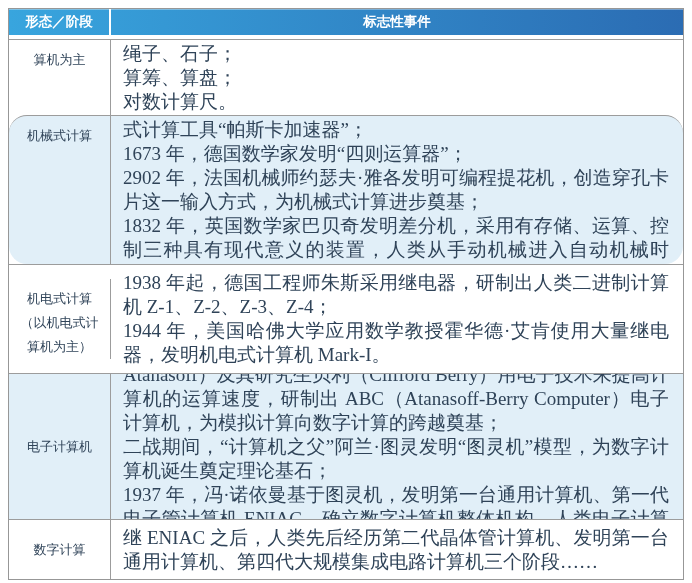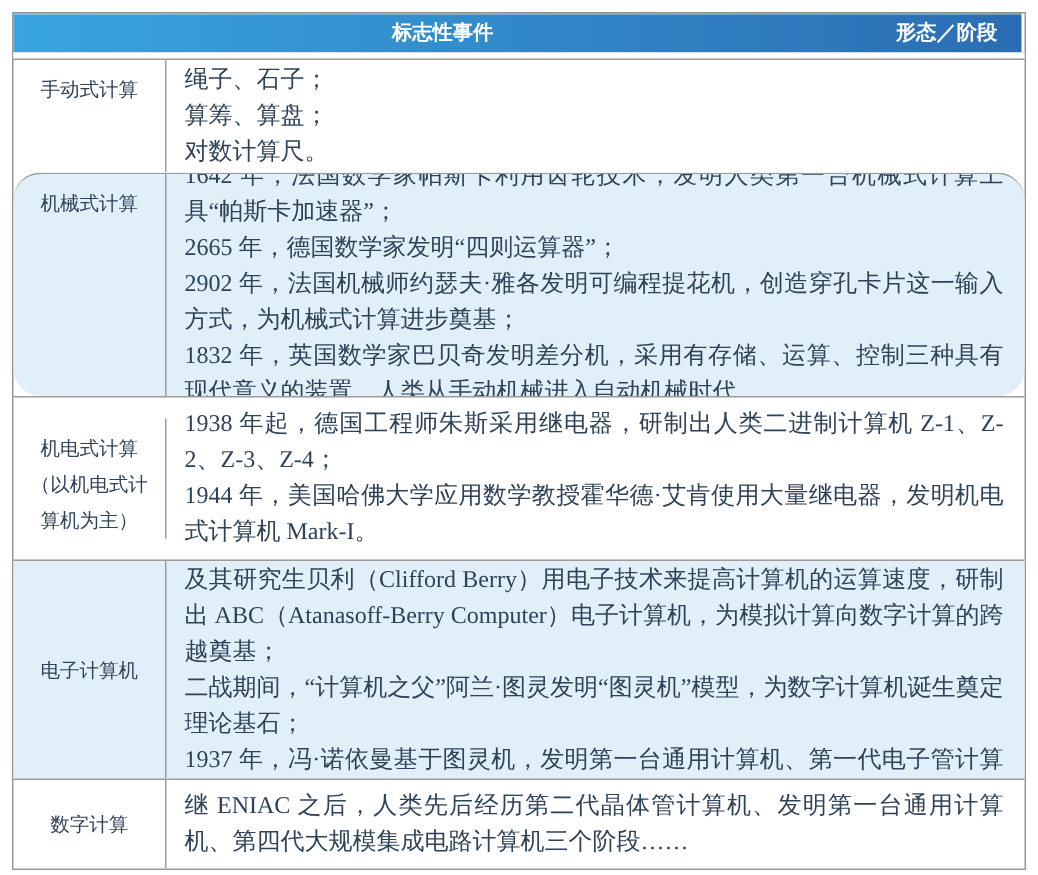--- a/index.html
+++ b/index.html
@@ -41,49 +41,49 @@
     border-right: 1px solid #9c9c9c;
     display: flex; justify-content: center;
     font-size: 13px; line-height: 24px; text-align: center;
     white-space: pre-line;
   }
   .stage.v-top    { align-items: flex-start; padding-top: 8px; }
   .stage.v-middle { align-items: center; font-family: Liberation Serif, serif; }
   .events {
     flex: 1; display: flex; flex-direction: column; justify-content: center;
     padding: 0 14px 0 12px;
-    font-size: 16px; line-height: 24px;
+    font-size: 19px; line-height: 24px;
     overflow: hidden;
   }
   .events p { text-align: justify; }
 </style>
 </head>
 <body>
 
 <div class="table">
 
   <div class="thead">
+    <div class="th th-stage">形态／阶段</div>
     <div class="th th-events">标志性事件</div>
-    <div class="th th-stage">形态／阶段</div>
   </div>
 
   <div class="row r0">
-    <div class="stage v-top">手动式计算</div>
+    <div class="stage v-top">算机为主</div>
     <div class="events">
       <p>绳子、石子；</p>
       <p>算筹、算盘；</p>
       <p>对数计算尺。</p>
     </div>
   </div>
 
   <div class="row r1 alt">
     <div class="stage v-top">机械式计算</div>
     <div class="events">
       <p>1642 年，法国数学家帕斯卡利用齿轮技术，发明人类第一台机械式计算工具“帕斯卡加速器”；</p>
-      <p>2665 年，德国数学家发明“四则运算器”；</p>
+      <p>1673 年，德国数学家发明“四则运算器”；</p>
       <p>2902 年，法国机械师约瑟夫·雅各发明可编程提花机，创造穿孔卡片这一输入方式，为机械式计算进步奠基；</p>
       <p>1832 年，英国数学家巴贝奇发明差分机，采用有存储、运算、控制三种具有现代意义的装置，人类从手动机械进入自动机械时代。</p>
     </div>
   </div>
 
   <div class="row r2">
     <div class="stage v-top">机电式计算
 （以机电式计
 算机为主）</div>
     <div class="events">

